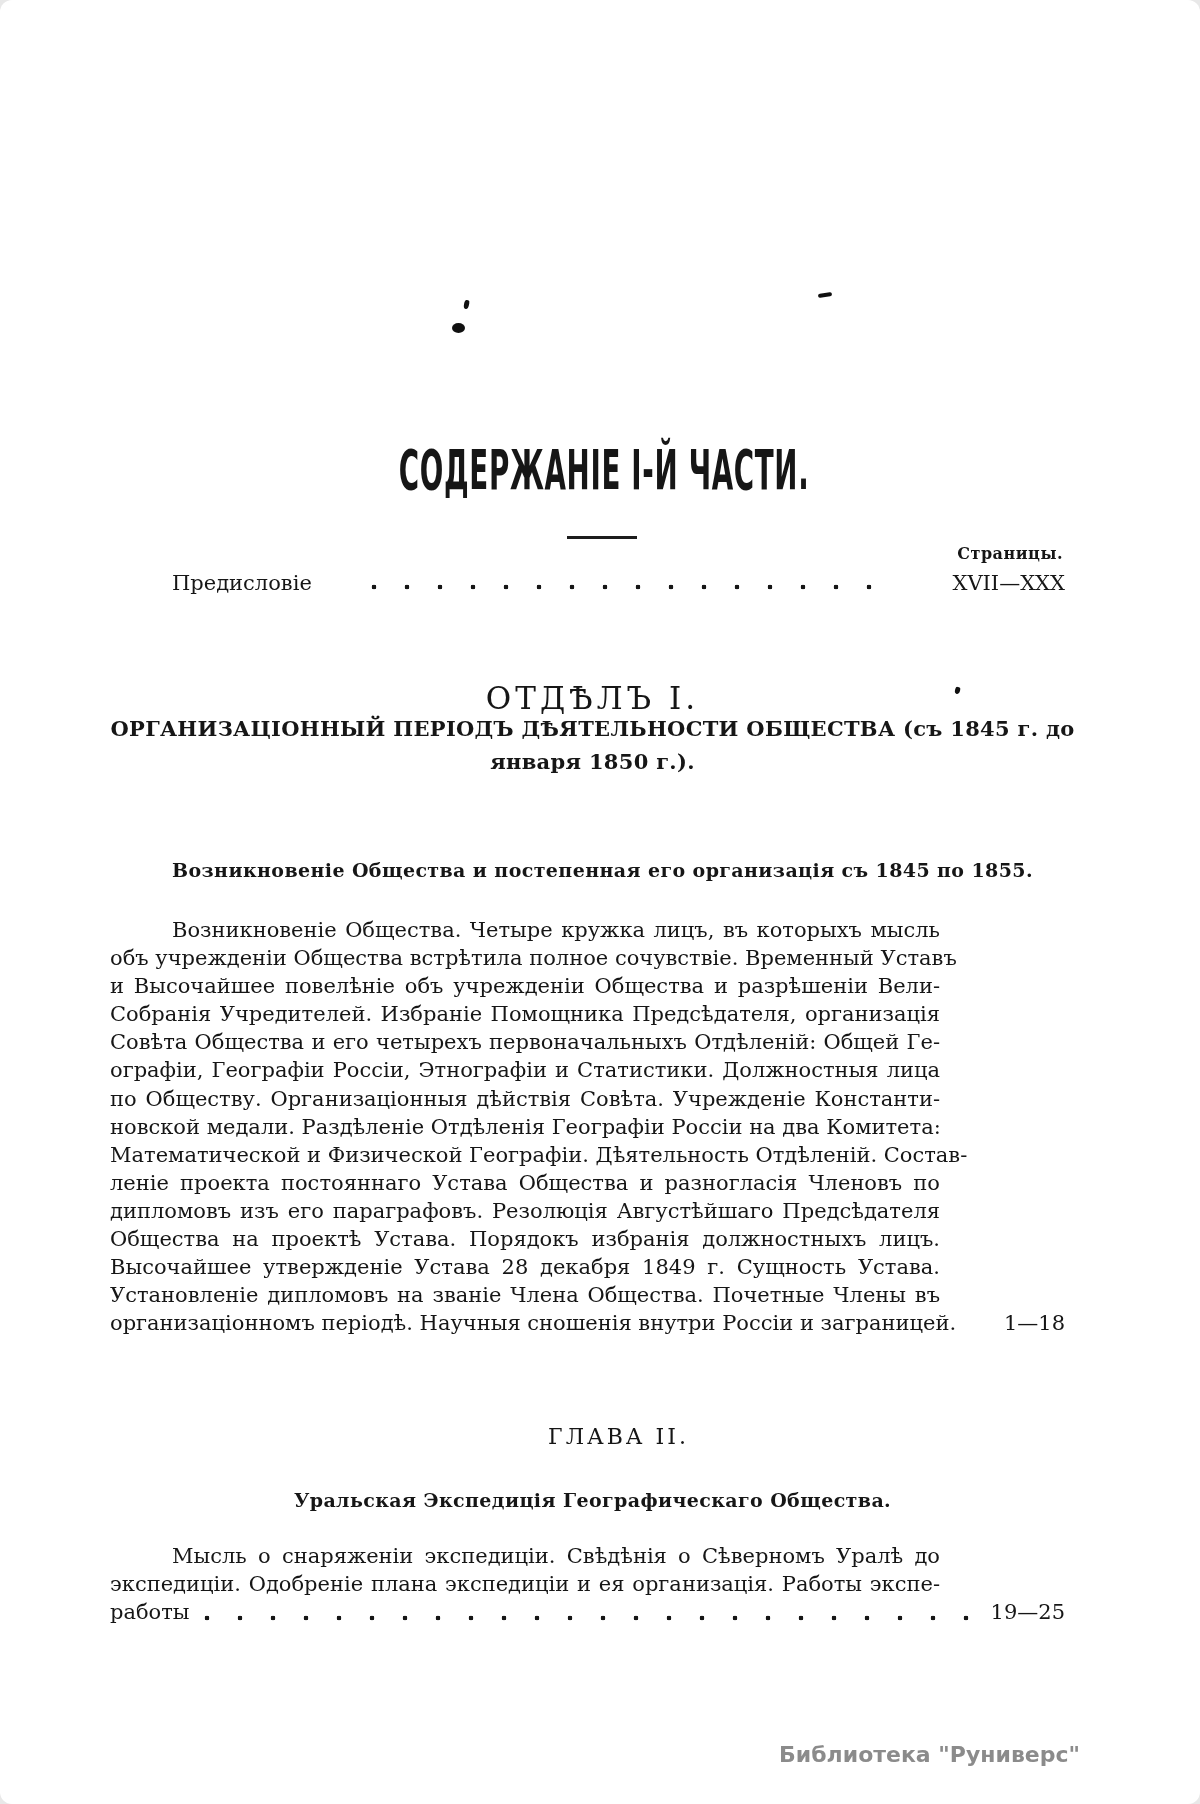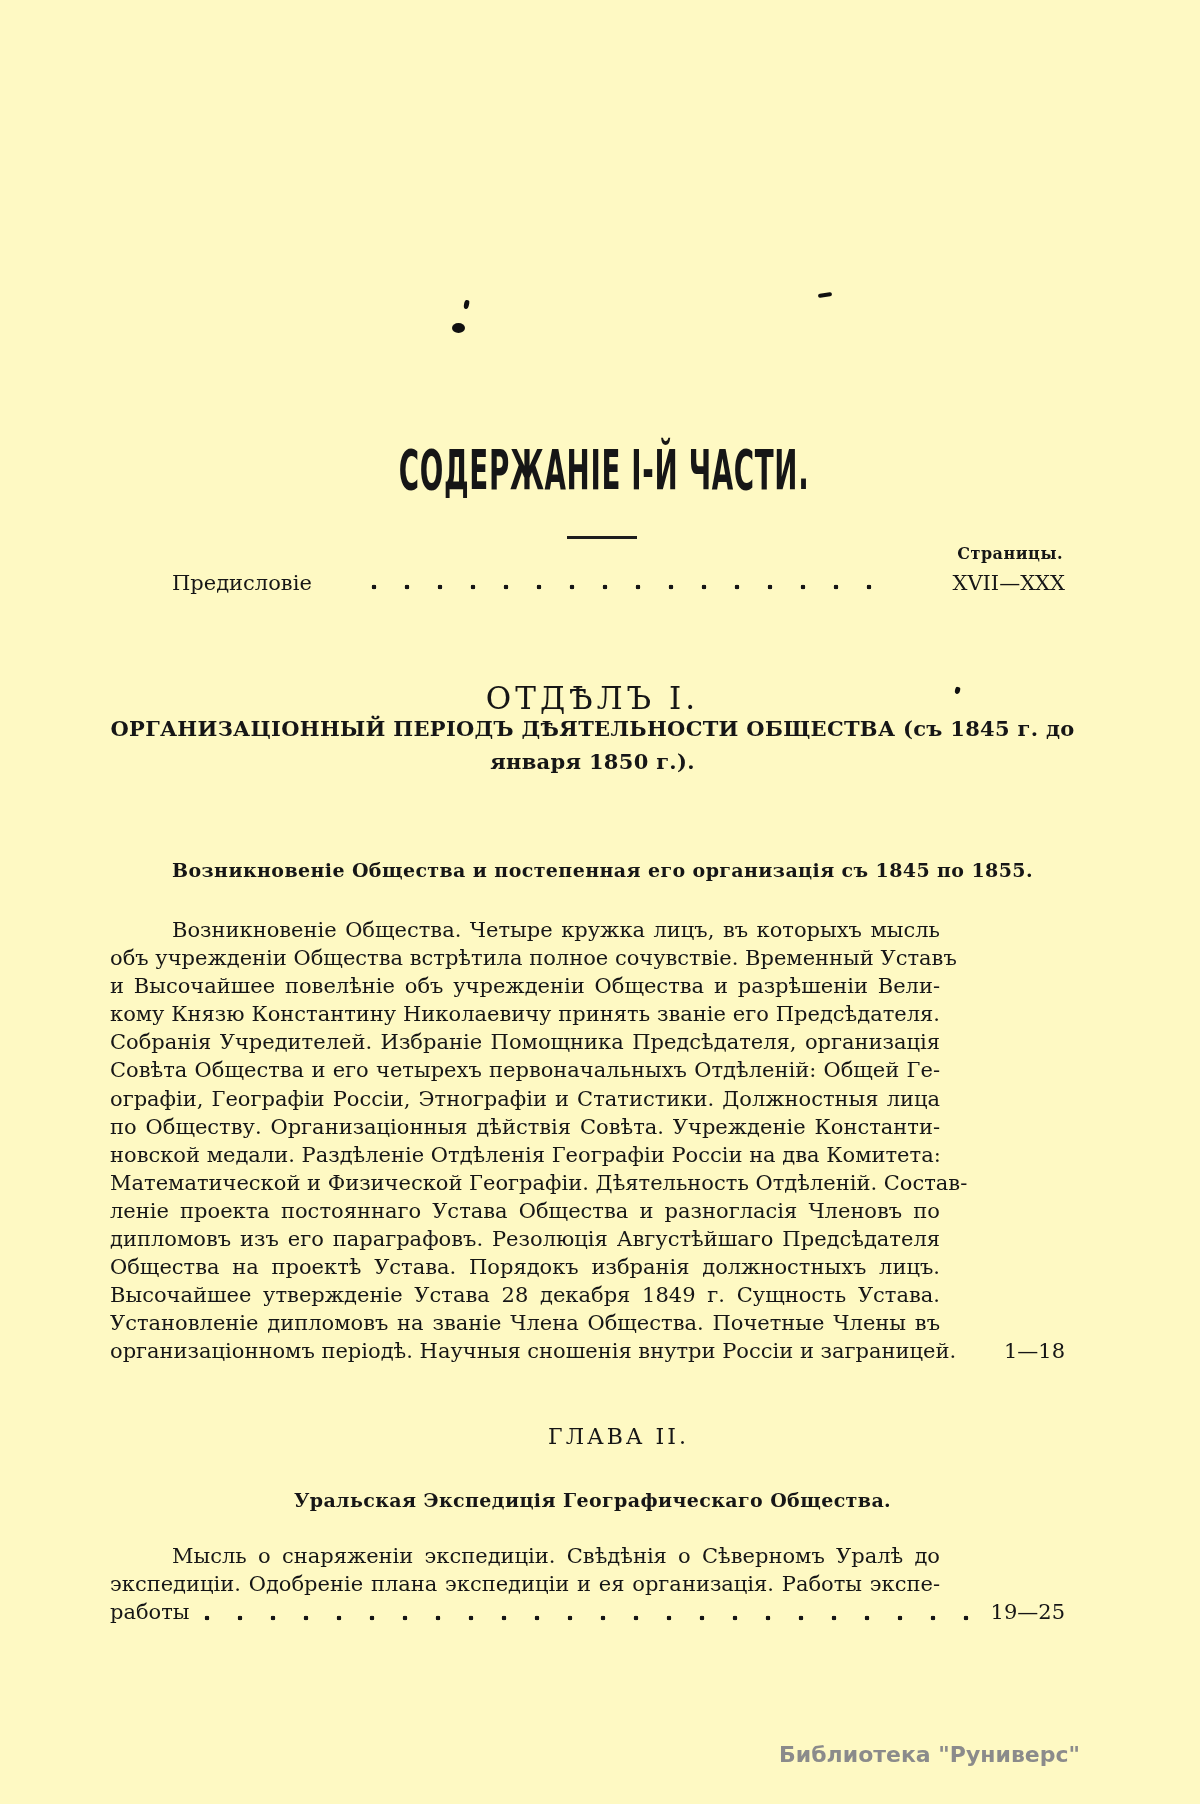--- a/index.html
+++ b/index.html
@@ -1,23 +1,24 @@
 <!DOCTYPE html>
 <html><head>
 <meta charset="utf-8">
 <style>
   html,body{margin:0;padding:0;background:#e8e8e8;}
   .page{
     position:relative;
     width:1200px;height:1804px;
     margin:0 auto;
-    background:#fef9c3;
+    background:#ffffff;
     font-family:"DejaVu Serif", serif;
     color:#161616;
     overflow:hidden;
+    border-radius:12px;
   }
   
   .main-title{
     position:absolute;top:438px;left:0;width:1200px;
     text-align:center;
     font-family:"DejaVu Sans", sans-serif;
     font-weight:bold;
     font-size:42px;
     letter-spacing:1px;
     transform:scale(0.66,1.3);
@@ -139,21 +140,20 @@
     <div>ОРГАНИЗАЦІОННЫЙ ПЕРІОДЪ ДѢЯТЕЛЬНОСТИ ОБЩЕСТВА (съ 1845 г. до</div>
     <div>января 1850 г.).</div>
   </div>
 
   <div class="chapter1-subtitle">Возникновеніе Общества и постепенная его организація съ 1845 по 1855.</div>
 
   <div class="body-block ch1">
     <div class="jline indent">Возникновеніе Общества. Четыре кружка лицъ, въ которыхъ мысль</div>
     <div class="jline">объ учрежденіи Общества встрѣтила полное сочувствіе. Временный Уставъ</div>
     <div class="jline">и Высочайшее повелѣніе объ учрежденіи Общества и разрѣшеніи Вели-</div>
-    <div class="jline">кому Князю Константину Николаевичу принять званіе его Предсѣдателя.</div>
     <div class="jline">Собранія Учредителей. Избраніе Помощника Предсѣдателя, организація</div>
     <div class="jline">Совѣта Общества и его четырехъ первоначальныхъ Отдѣленій: Общей Ге-</div>
     <div class="jline">ографіи, Географіи Россіи, Этнографіи и Статистики. Должностныя лица</div>
     <div class="jline">по Обществу. Организаціонныя дѣйствія Совѣта. Учрежденіе Константи-</div>
     <div class="jline">новской медали. Раздѣленіе Отдѣленія Географіи Россіи на два Комитета:</div>
     <div class="jline">Математической и Физической Географіи. Дѣятельность Отдѣленій. Состав-</div>
     <div class="jline">леніе проекта постояннаго Устава Общества и разногласія Членовъ по</div>
     <div class="jline">дипломовъ изъ его параграфовъ. Резолюція Августѣйшаго Предсѣдателя</div>
     <div class="jline">Общества на проектѣ Устава. Порядокъ избранія должностныхъ лицъ.</div>
     <div class="jline">Высочайшее утвержденіе Устава 28 декабря 1849 г. Сущность Устава.</div>

